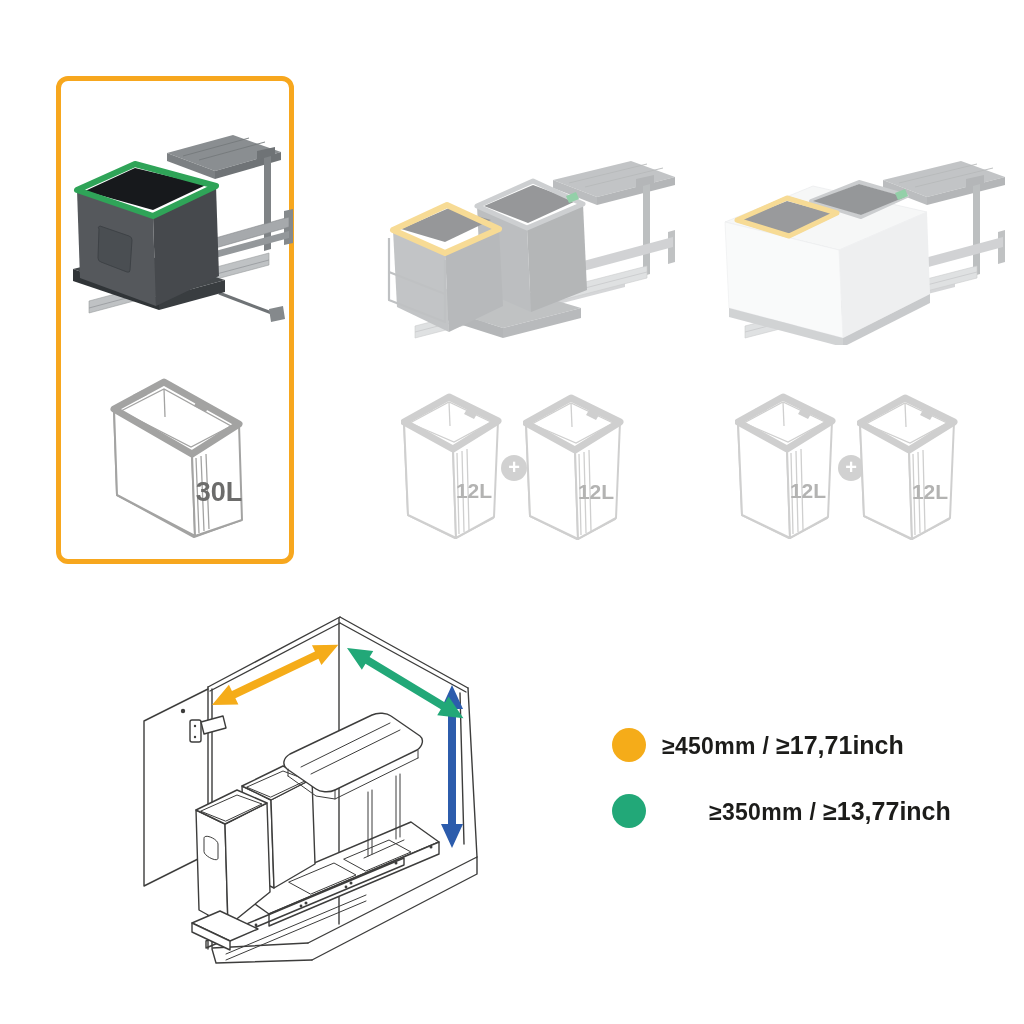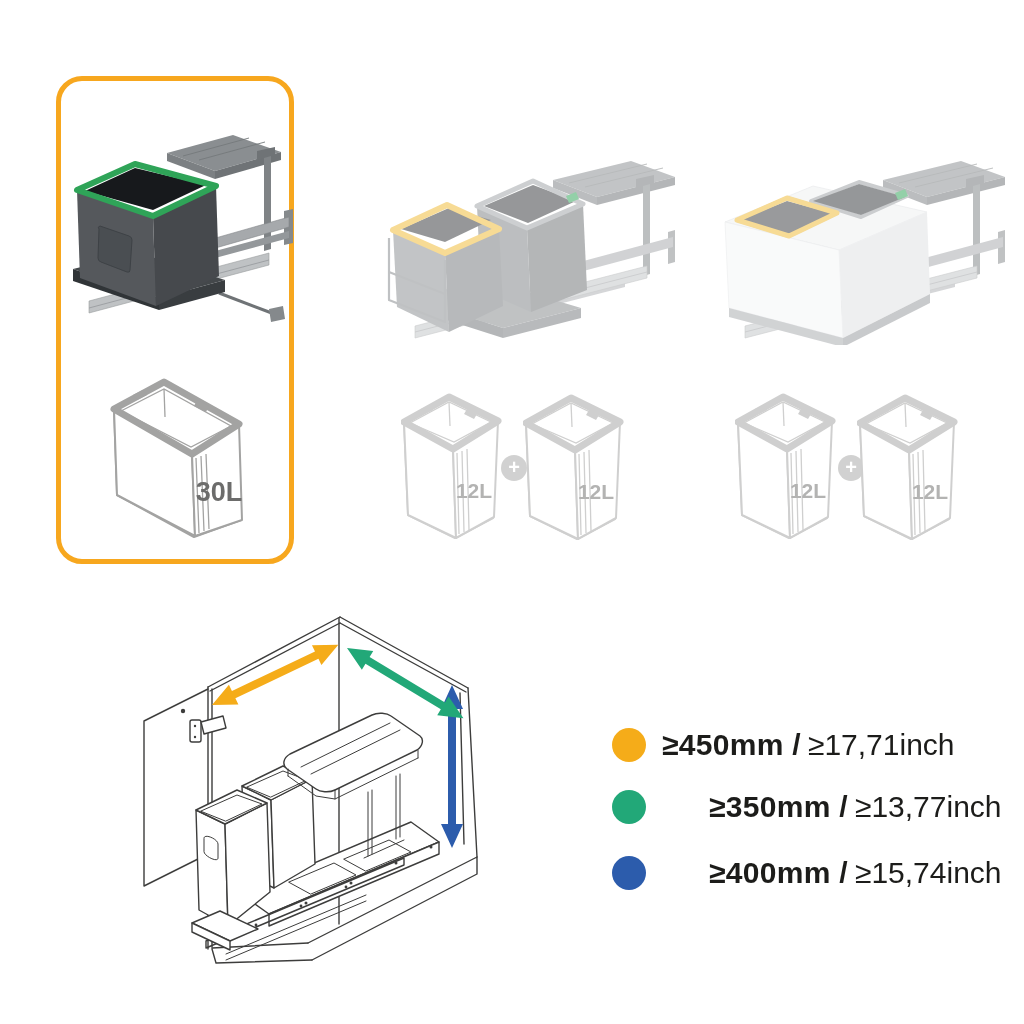--- a/index.html
+++ b/index.html
@@ -1,41 +1,41 @@
 <!DOCTYPE html>
 <html><head>
 <meta charset="utf-8">
 <style>
   html,body{margin:0;padding:0;background:#fff;}
   .canvas{position:relative;width:1024px;height:1024px;background:#fff;overflow:hidden;
           font-family:"Liberation Sans","DejaVu Sans",sans-serif;}
   .product-card{position:absolute;box-sizing:border-box;}
-  .card-selected{border:5px solid #F7A71E;border-radius:26px;}
+  .card-selected{border:5px solid #F7A71E;border-radius:12px;}
   .abs{position:absolute;}
   .faded{opacity:.52;}
   .plus-badge{position:absolute;width:26px;height:26px;border-radius:50%;background:#A7A7A6;
               color:#fff;font-weight:700;font-size:20px;line-height:25px;text-align:center;}
   
   .obf{fill:#fff;stroke:#A3A3A2;stroke-width:2;stroke-linejoin:round;}
   .obrim{fill:#fff;stroke:#A3A3A2;stroke-width:7;stroke-linejoin:round;}
   .obthin{fill:none;stroke:#A3A3A2;stroke-width:1.3;}
   .oblabel{font-family:"Liberation Sans","DejaVu Sans",sans-serif;font-weight:700;fill:#6C6C6B;}
   .ln{fill:none;stroke:#3D3D3C;stroke-width:1.4;stroke-linejoin:round;stroke-linecap:round;}
   .lnf{fill:#fff;stroke:#3D3D3C;stroke-width:1.4;stroke-linejoin:round;}
   .lnt{fill:none;stroke:#3D3D3C;stroke-width:1;stroke-linejoin:round;stroke-linecap:round;}
   .dot{fill:#3D3D3C;}
   
   .legend{position:absolute;left:612px;top:727px;}
   .legend-row{display:flex;align-items:center;height:36px;}
   .legend-row + .legend-row{margin-top:26px;gap:47px;}
   .legend-row:last-child{margin-top:30px;}
   .legend-dot{width:34px;height:34px;border-radius:50%;flex:0 0 auto;}
   .legend-text{margin-left:16px;color:#1C1C1A;white-space:nowrap;}
-  .legend-metric{font-weight:700;font-size:30px;letter-spacing:.3px;}
-  .legend-imperial{font-weight:400;font-size:30px;margin-left:7px;}
+  .legend-metric{font-weight:700;font-size:23px;letter-spacing:.3px;}
+  .legend-imperial{font-weight:700;font-size:25px;margin-left:7px;}
 </style>
 </head>
 <body>
 
 <div class="canvas">
 
   <div class="product-card card-selected" style="left: 56px; top: 76px; width: 238px; height: 488px; border-color: rgb(247, 167, 30);">
 
     <svg class="abs" style="left:10px;top:42px;" width="226" height="218" viewBox="0 0 226 218">
       <g>
@@ -298,21 +298,15 @@
       <span class="legend-text">
         <span class="legend-metric">≥450mm /</span><span class="legend-imperial">≥17,71inch</span>
       </span>
     </div>
     <div class="legend-row">
       <span class="legend-dot" style="background-color: rgb(34, 168, 120);"></span>
       <span class="legend-text">
         <span class="legend-metric">≥350mm /</span><span class="legend-imperial">≥13,77inch</span>
       </span>
     </div>
-    <div class="legend-row">
-      <span class="legend-dot" style="background-color: rgb(44, 92, 172);"></span>
-      <span class="legend-text">
-        <span class="legend-metric">≥400mm /</span><span class="legend-imperial">≥15,74inch</span>
-      </span>
-    </div>
   </div>
 
 </div>
 
 </body></html>

